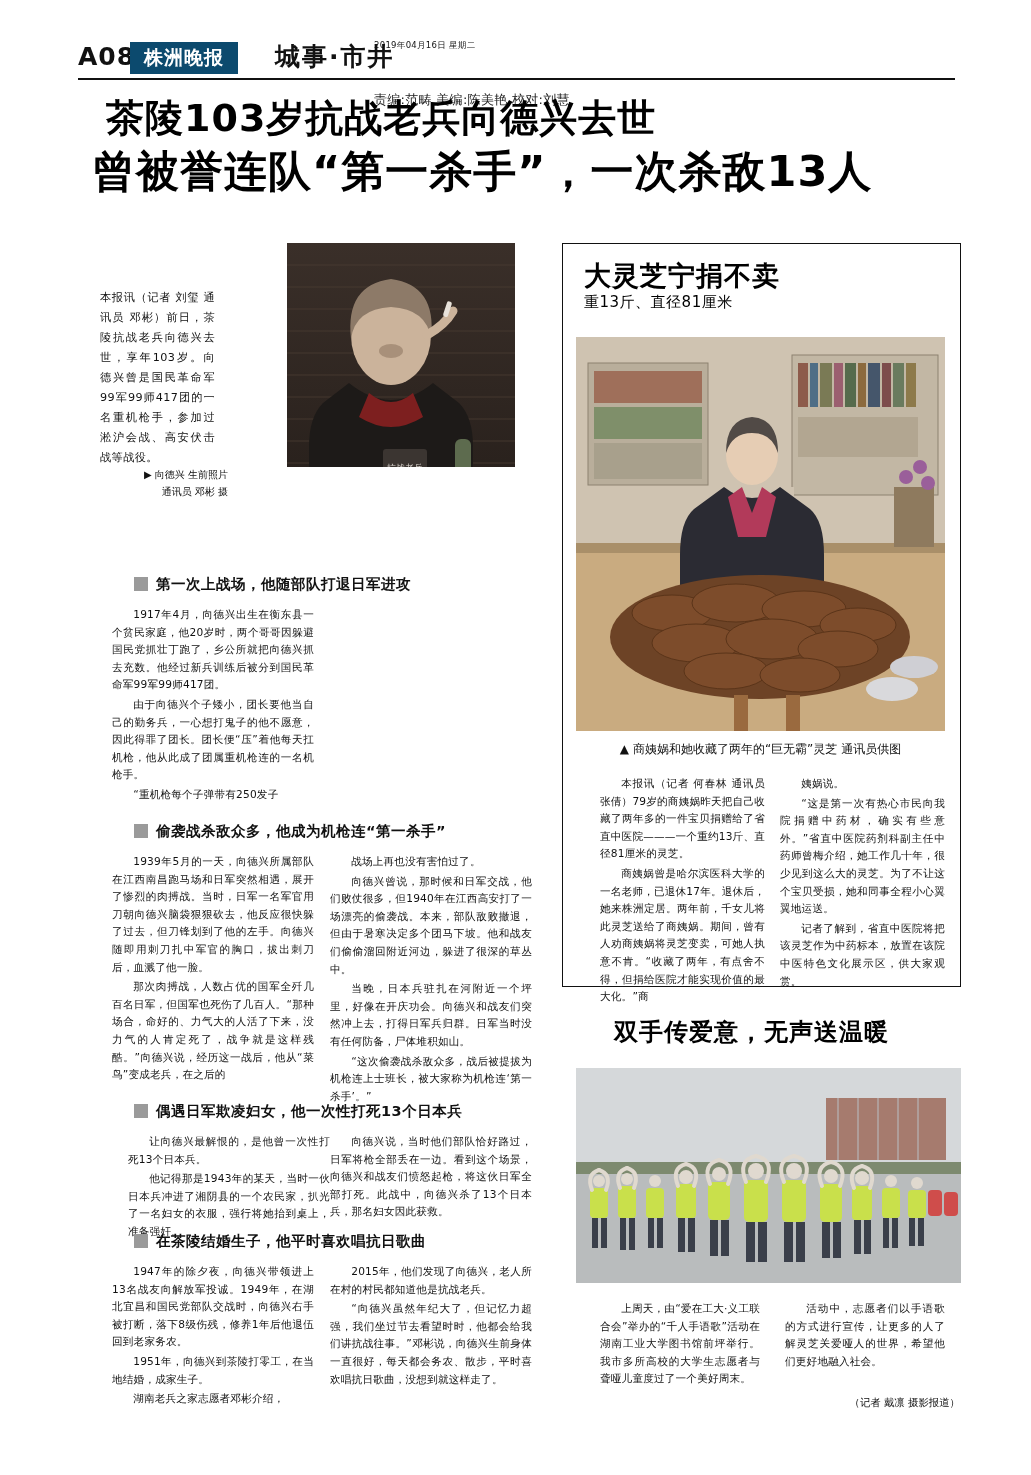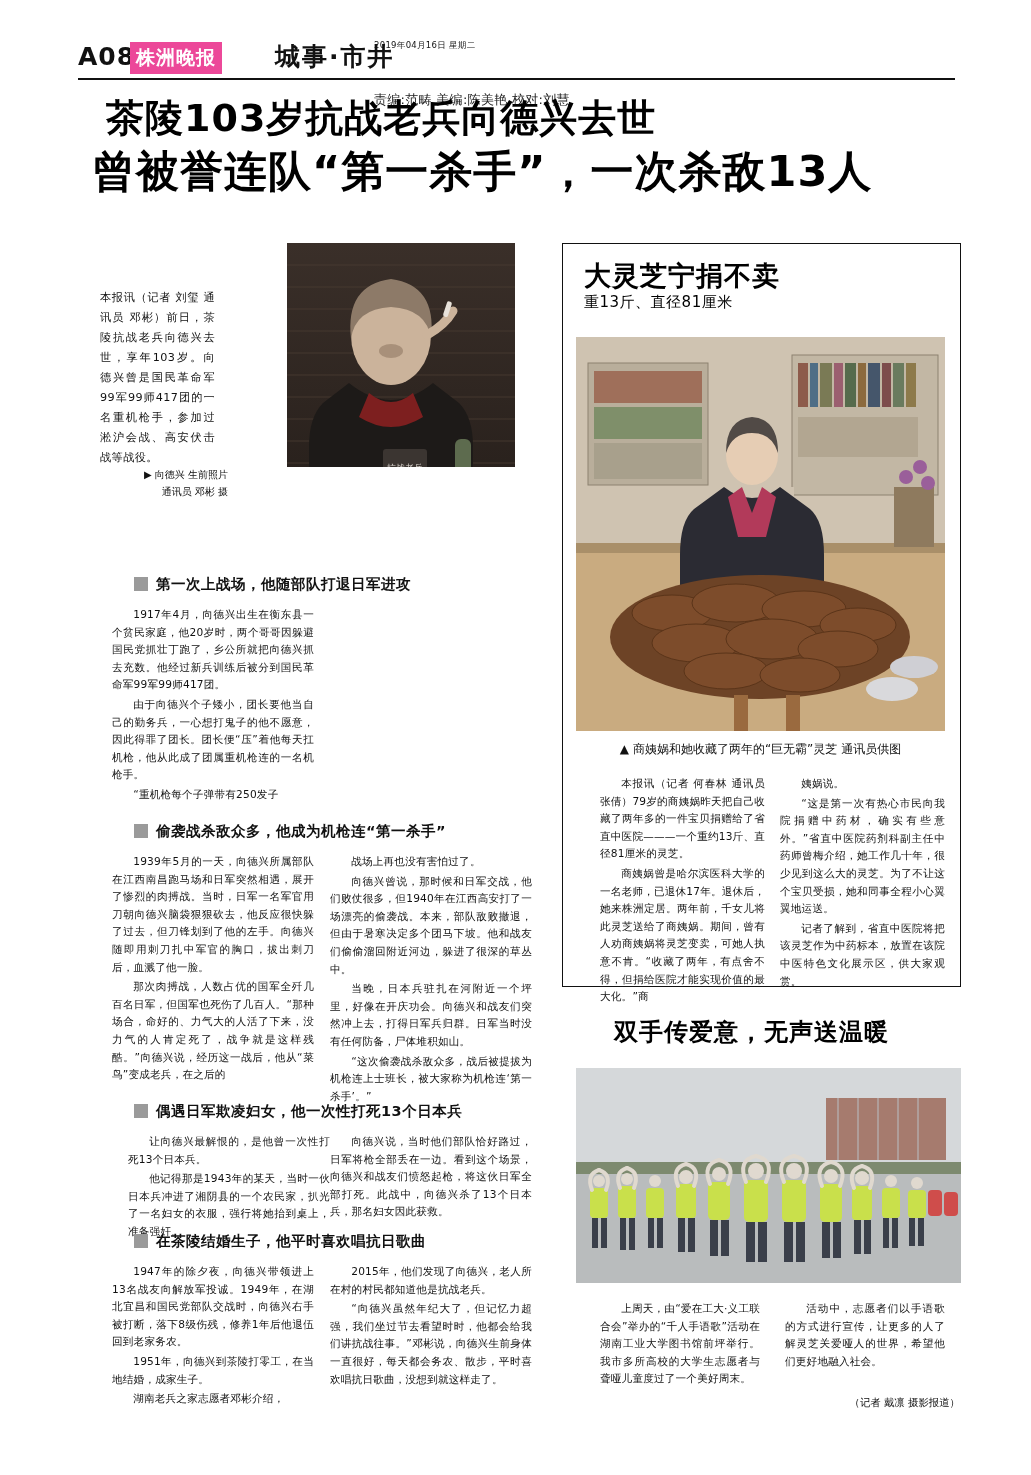--- a/index.html
+++ b/index.html
@@ -9,21 +9,21 @@
     font-family:"DejaVu Sans","Liberation Sans",sans-serif;
     color:#111;
     overflow:hidden;
     position:relative;
   }
   .page{position:relative;width:1031px;height:1475px;}
 
   
   .masthead{position:absolute;left:78px;top:36px;width:880px;height:42px;}
   .mh-page{position:absolute;left:0;top:6px;font-size:25px;font-weight:bold;letter-spacing:1px;color:#111;}
-  .mh-logo{position:absolute;left:52px;top:6px;background:#ec4899;color:#fff;font-size:19px;font-weight:bold;padding:3px 6px;letter-spacing:1px;}
+  .mh-logo{position:absolute;left:52px;top:6px;background:#0c4a6e;color:#fff;font-size:19px;font-weight:bold;padding:3px 14px;letter-spacing:1px;}
   .mh-section{position:absolute;left:168px;top:4px;font-size:25px;font-weight:bold;letter-spacing:2px;color:#111;margin-left:29px;}
   .mh-date{position:absolute;left:296px;top:4px;font-size:8.5px;color:#111;letter-spacing:.3px;}
   .mh-credit{position:absolute;left:296px;top:18px;font-size:13px;color:#222;letter-spacing:.3px;margin-top:37px;}
   .mh-rule{position:absolute;left:78px;top:78px;width:877px;height:2px;background:#111;}
 
   
   .headline{position:absolute;left:88px;top:92px;width:870px;}
   .hl1{font-size:38px;font-weight:bold;letter-spacing:1px;line-height:52px;color:#000;padding-left:18px;}
   .hl2{font-size:43px;font-weight:bold;letter-spacing:1px;line-height:54px;color:#000;padding-left:4px;}
 

